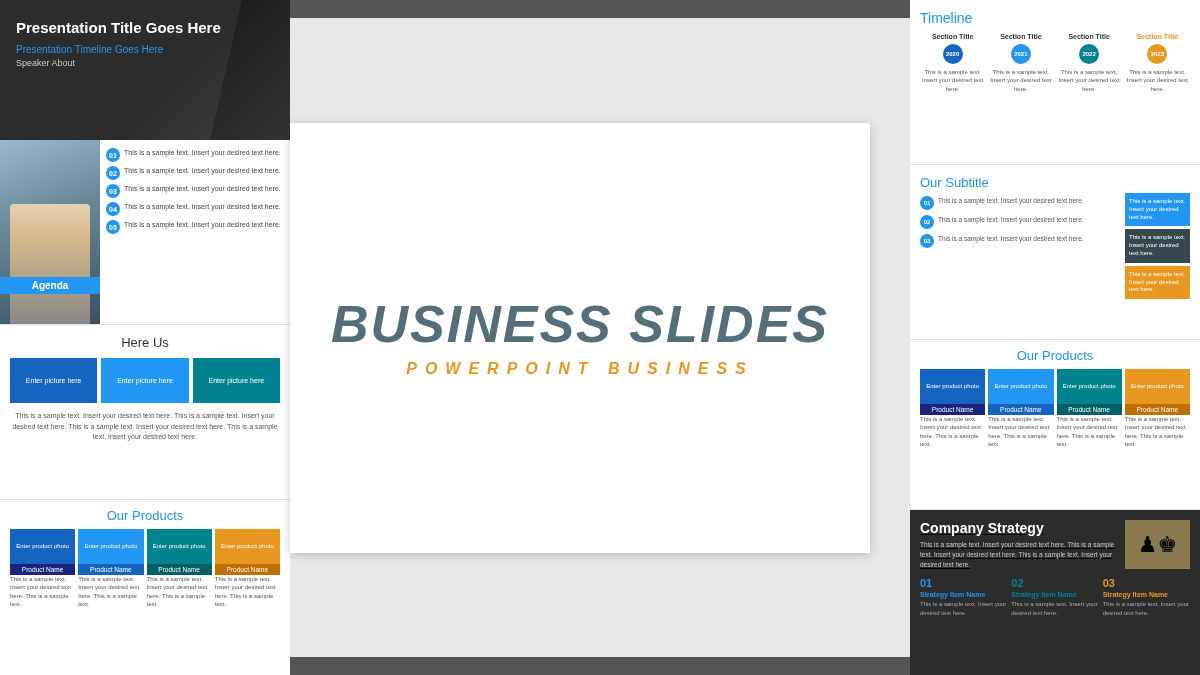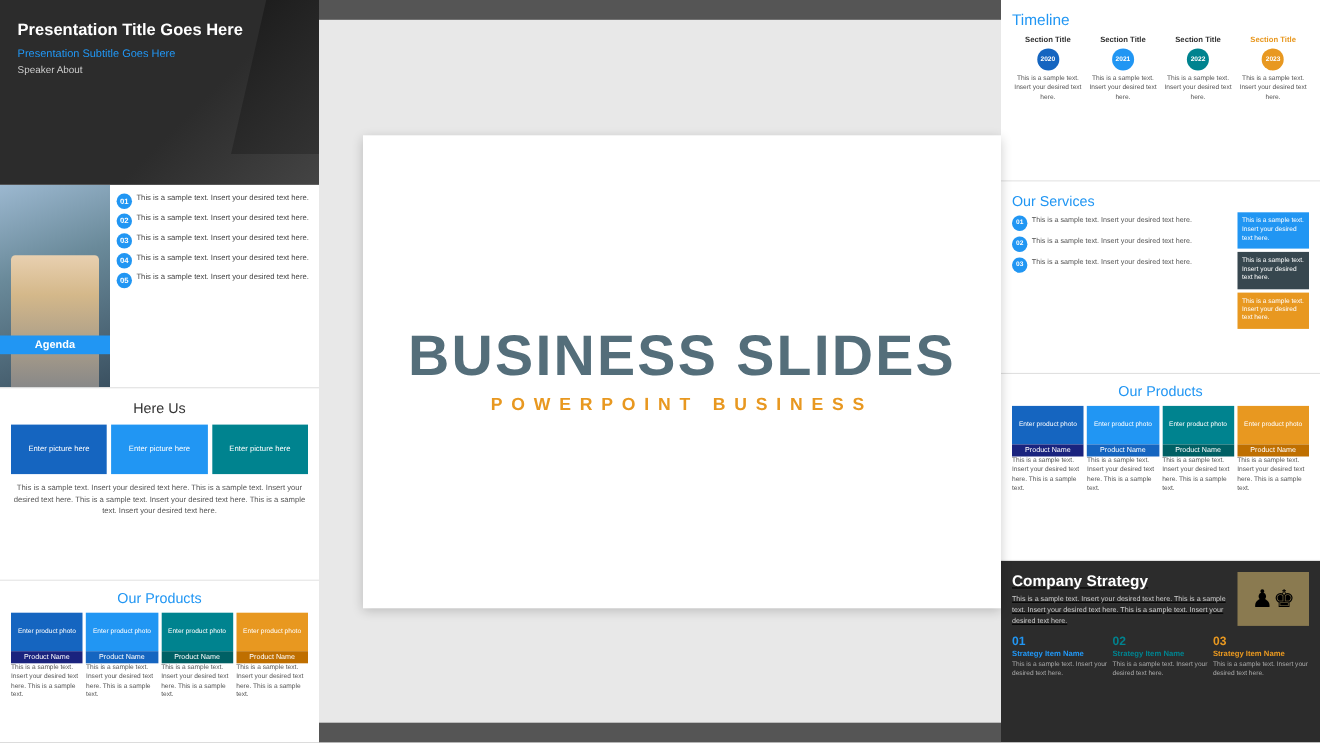--- a/index.html
+++ b/index.html
@@ -22,21 +22,21 @@
       gap: 0;
       height: 675px;
       overflow: hidden;
     }
 
     
     .slide-title {
       background: linear-gradient(135deg, #2c2c2c 60%, #444 100%);
       padding: 18px 16px 14px 16px;
       flex-shrink: 0;
-      height: 168px;
+      height: 140px;
       position: relative;
     }
     .slide-title h1 {
       color: #fff;
       font-size: 15px;
       font-weight: bold;
       margin-bottom: 6px;
       line-height: 1.3;
     }
     .slide-title .subtitle {
@@ -207,23 +207,24 @@
       color: #555;
       line-height: 1.4;
     }
 
     
     .center-col {
       flex: 1;
       background: #e8e8e8;
       display: flex;
       flex-direction: column;
-      align-items: flex-end;
+      align-items: flex-start;
       justify-content: center;
       position: relative;
+      font-style: italic;
     }
     .center-slide {
       width: 580px;
       height: 430px;
       background: #fff;
       display: flex;
       flex-direction: column;
       align-items: center;
       justify-content: center;
       box-shadow: 0 2px 10px rgba(0,0,0,0.2);
@@ -447,21 +448,21 @@
     .color-teal { color: #00838f; }
   </style>
 </head>
 <body>
 
 <div class="left-col">
 
   <div class="slide-title">
     <div class="slide-title-bg"></div>
     <h1>Presentation Title Goes Here</h1>
-    <div class="subtitle">Presentation Subtitle Goes Here</div>
+    <div class="subtitle">Presentation Timeline Goes Here</div>
     <div class="speaker">Speaker About</div>
   </div>
 
   <div class="slide-agenda">
     <div class="agenda-img">
       <div class="agenda-img-inner"></div>
       <div class="agenda-img-person"></div>
       <div class="agenda-label">Agenda</div>
     </div>
     <div class="agenda-content">
@@ -558,21 +559,21 @@
       <div class="timeline-section">
         <div style="font-size:7px;font-weight:bold;color:#e89820;text-align:center;margin-bottom:3px;line-height:1.3;">Section Title</div>
         <div class="timeline-dot" style="background:#e89820;">2023</div>
         <div class="timeline-desc">This is a sample text. Insert your desired text here.</div>
       </div>
     </div>
   </div>
 
   <div class="slide-services">
     <div class="services-left">
-      <div class="services-title">Our Services</div>
+      <div class="services-title">Our Subtitle</div>
       <div class="service-item">
         <div class="service-num" style="background:#2196f3;">01</div>
         <div class="service-text">This is a sample text. Insert your desired text here.</div>
       </div>
       <div class="service-item">
         <div class="service-num" style="background:#2196f3;">02</div>
         <div class="service-text">This is a sample text. Insert your desired text here.</div>
       </div>
       <div class="service-item">
         <div class="service-num" style="background:#2196f3;">03</div>

